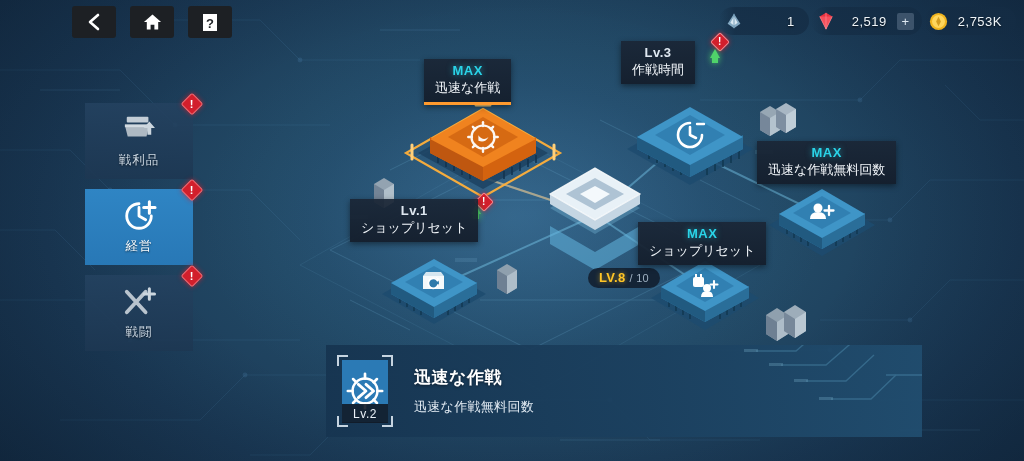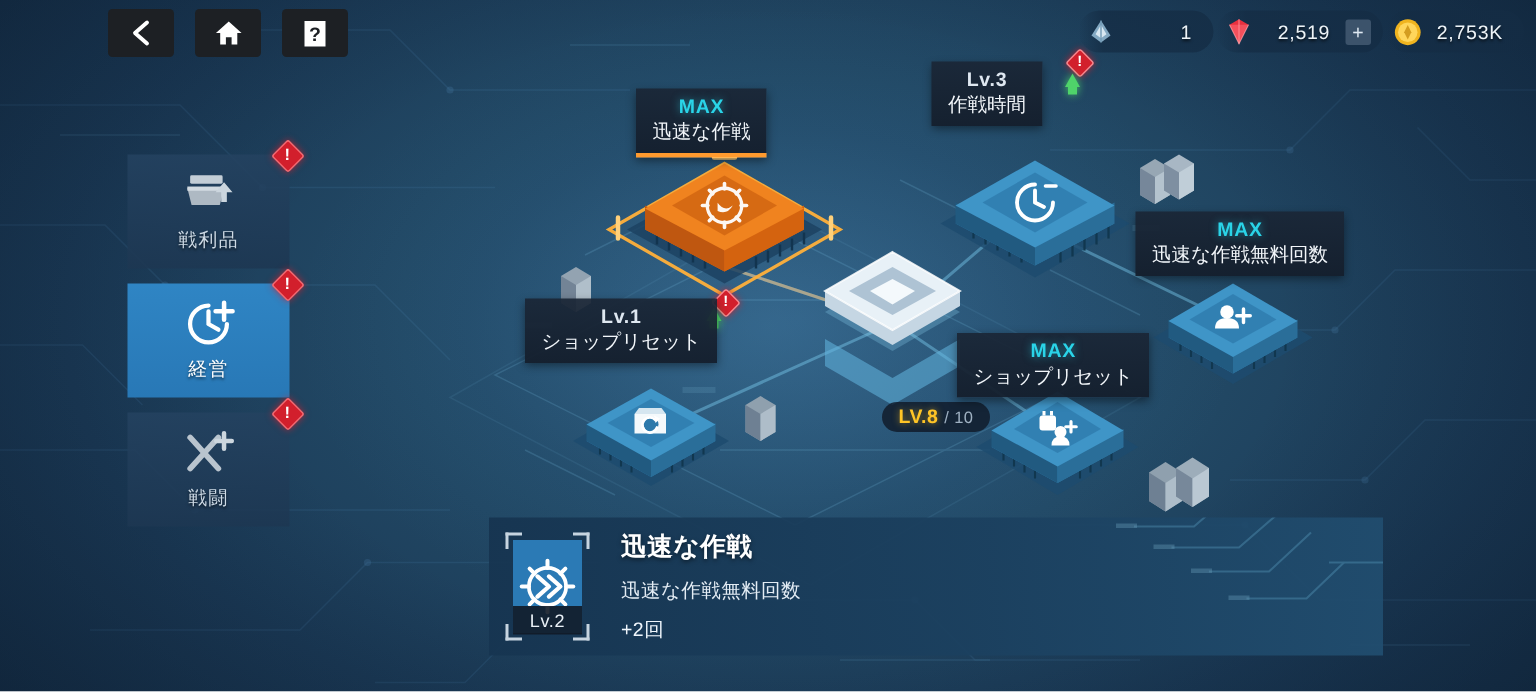--- a/index.html
+++ b/index.html
@@ -570,19 +570,18 @@
           <path d="M15 15 L23 22 L15 29" fill="none" stroke="#fff" stroke-width="3" stroke-linecap="round" stroke-linejoin="round"></path>
           <path d="M23 15 L31 22 L23 29" fill="none" stroke="#fff" stroke-width="3" stroke-linecap="round" stroke-linejoin="round"></path>
         </svg>
       </div>
       <div class="tile-lv">Lv.2</div>
     </div>
 
     <div class="detail-text">
       <div class="d-title">迅速な作戦</div>
       <div class="d-desc">迅速な作戦無料回数</div>
-      <div class="d-val">+2回</div>
     </div>
 
   </div>
 
   <div class="vignette"></div>
 </div>
 
 </body></html>

